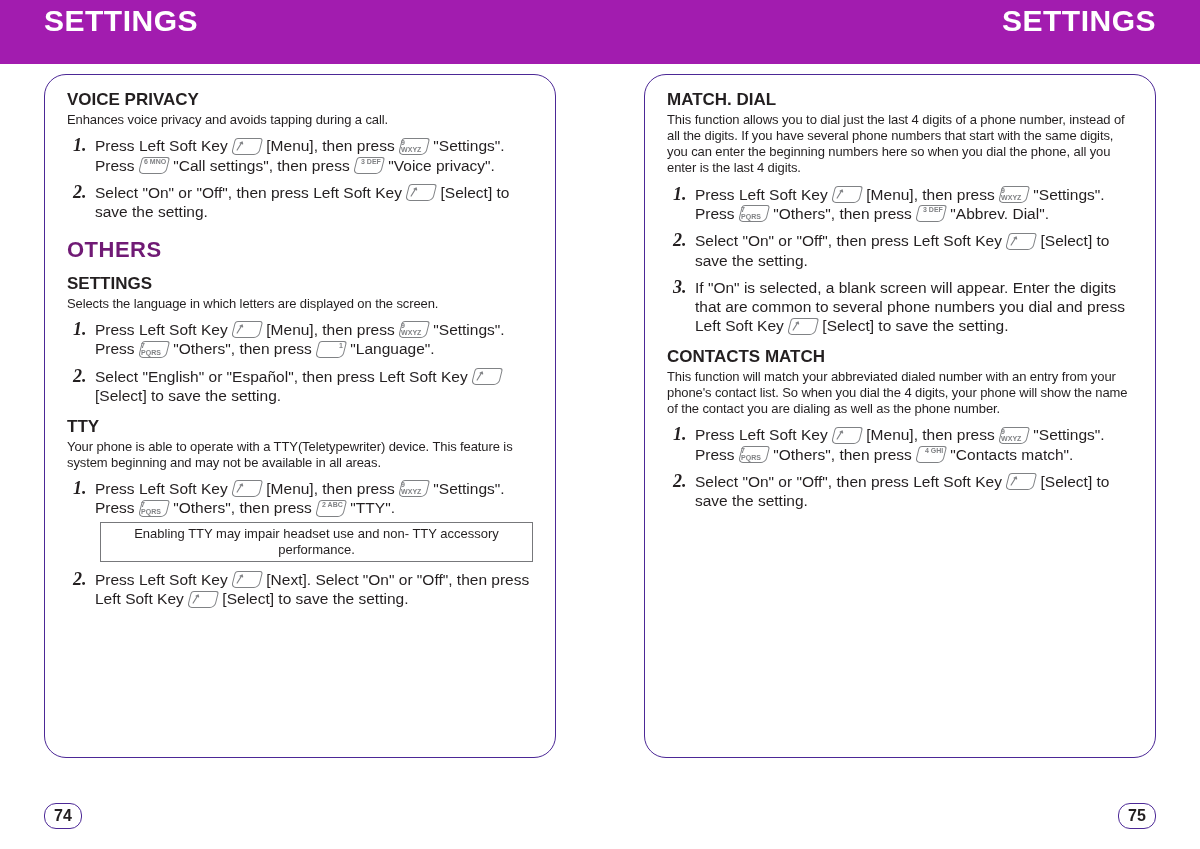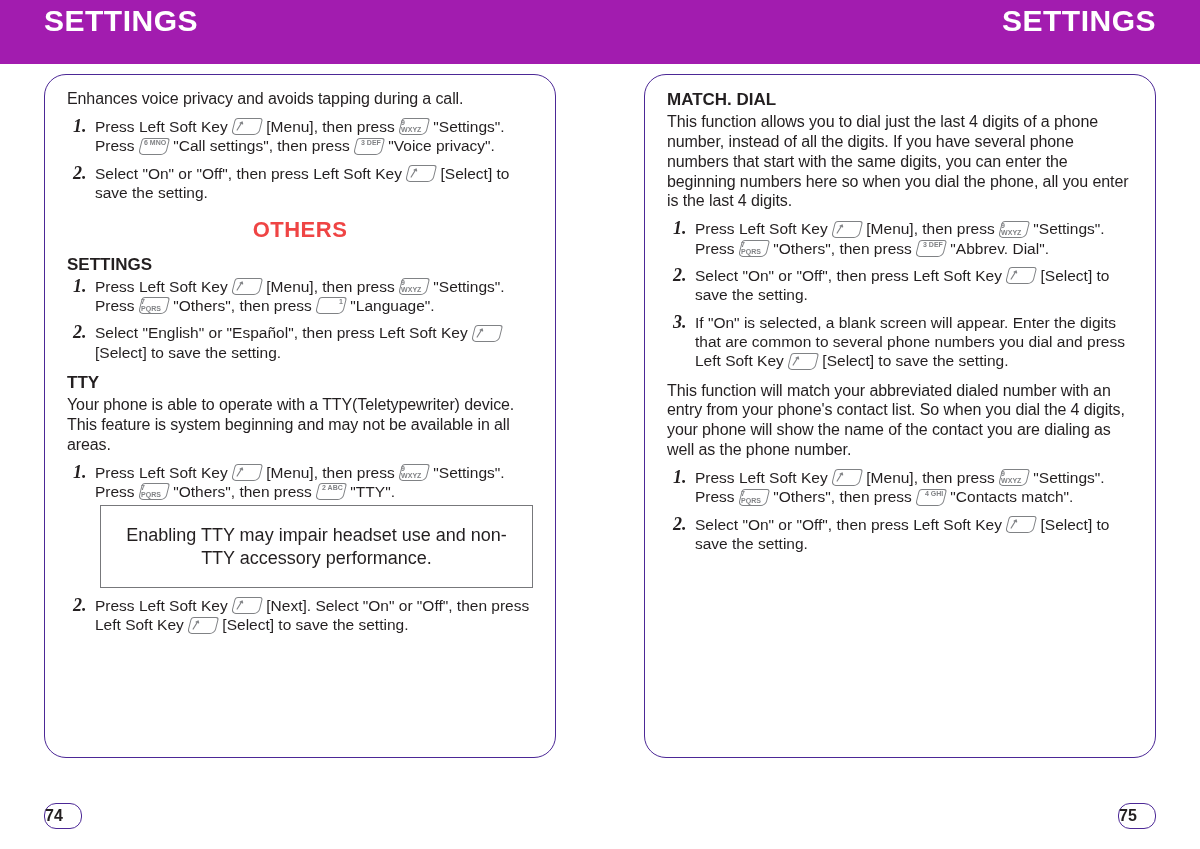--- a/index.html
+++ b/index.html
@@ -39,40 +39,40 @@
     padding:14px 22px 18px 22px;
     box-sizing:border-box;
     line-height:1.24;
   }
 
   .sec-title {
     font-weight:700; font-size:17px; letter-spacing:0px;
     margin-top:0px; margin-bottom:2px;
   }
   .sec-desc {
-    font-size:16px; font-weight:400; letter-spacing:-0.1px;
+    font-size:13px; font-weight:400; letter-spacing:-0.1px;
     margin-bottom:8px;
   }
   .big-title {
-    color:#ef4444; font-weight:700; font-size:22px; letter-spacing:0.5px;
-    margin-top:14px; margin-bottom:10px;text-align:center;
+    color:#701a75; font-weight:700; font-size:22px; letter-spacing:0.5px;
+    margin-top:14px; margin-bottom:10px;
   }
 
   ol.steps { list-style:none; margin:0 0 10px 0; padding:0 0 0 6px; }
   ol.steps > li { position:relative; padding-left:22px; margin-bottom:8px; font-size:15.5px; max-width:480px; }
   ol.steps > li .num {
     position:absolute; left:0; top:-2px;
     font-style:italic; font-weight:700; font-size:18px;
     font-family: Georgia, "Times New Roman", serif;
   }
 
   .note-box {
     border:1px solid #77787b; background:#fff;
-    font-size:18px; text-align:center;
-    padding:18px 6px; margin:4px 0 8px 5px;
+    font-size:13px; text-align:center;
+    padding:3px 6px; margin:4px 0 8px 5px;
     max-width:420px;
   }
 
   .key {
     display:inline-block; vertical-align:middle;
     width:26px; height:15px;
     border:1px solid #808285; border-radius:3px 3px 5px 5px;
     background:#ffffff;
     position:relative; top:-1px; margin:0 1px;
     transform:skew(-14deg);
@@ -80,55 +80,57 @@
   .key svg { position:absolute; left:2px; top:1px; width:10px; height:12px; transform:skew(14deg); }
   .key .klabel {
     position:absolute; right:2px; top:0px;
     font-size:7px; color:#808285; transform:skew(14deg); font-weight:600;
     line-height:7px;
   }
 
   .pagenum {
     position:absolute; bottom:20px;
     width:36px; height:24px; border:1.6px solid #4c2896;
-    border-radius:12px; text-align:left; line-height:24px;
+    border-radius:12px; text-align:center; line-height:24px;
     font-weight:700; font-size:16px; color:#231f20;
   }
   .pagenum.left  { left:44px; }
   .pagenum.right { right:44px;margin-left:34px; }
 </style>
 </head>
 <body>
 
 <div class="header-band">
   <div class="header-title left">SETTINGS</div>
   <div class="header-title right">SETTINGS</div>
 </div>
 
 <div class="page left">
   <div class="card">
 
+    <div class="sec-title">VOICE PRIVACY</div>
     <div class="sec-desc">Enhances voice privacy and avoids tapping during a call.</div>
     <ol class="steps">
       <li><span class="num">1.</span>
         <span>Press Left Soft Key </span><span class="key"><svg viewBox="0 0 10 12">
               <path d="M1 10 L6 2 M6 2 L4 3 M6 2 L6.5 4" stroke="#808285" stroke-width="1.2" fill="none" stroke-linecap="round"></path>
             </svg></span><span> [Menu], then press </span><span class="key"><span class="klabel">9 WXYZ</span></span><span> "Settings".</span><br>
         <span>Press </span><span class="key"><span class="klabel">6 MNO</span></span><span> "Call settings", then press </span><span class="key"><span class="klabel">3 DEF</span></span><span> "Voice privacy".</span>
       </li>
       <li><span class="num">2.</span>
         <span>Select "On" or "Off", then press Left Soft Key </span><span class="key"><svg viewBox="0 0 10 12">
               <path d="M1 10 L6 2 M6 2 L4 3 M6 2 L6.5 4" stroke="#808285" stroke-width="1.2" fill="none" stroke-linecap="round"></path>
             </svg></span><span> [Select] to save the setting.</span>
       </li>
     </ol>
 
     <div class="big-title">OTHERS</div>
 
     <div class="sec-title">SETTINGS</div>
+    <div class="sec-desc">Selects the language in which letters are displayed on the screen.</div>
     <ol class="steps">
       <li><span class="num">1.</span>
         <span>Press Left Soft Key </span><span class="key"><svg viewBox="0 0 10 12">
               <path d="M1 10 L6 2 M6 2 L4 3 M6 2 L6.5 4" stroke="#808285" stroke-width="1.2" fill="none" stroke-linecap="round"></path>
             </svg></span><span> [Menu], then press </span><span class="key"><span class="klabel">9 WXYZ</span></span><span> "Settings".</span><br>
         <span>Press </span><span class="key"><span class="klabel">7 PQRS</span></span><span> "Others", then press </span><span class="key"><span class="klabel">1</span></span><span> "Language".</span>
       </li>
       <li><span class="num">2.</span>
         <span>Select "English" or "Español", then press Left Soft Key </span><span class="key"><svg viewBox="0 0 10 12">
               <path d="M1 10 L6 2 M6 2 L4 3 M6 2 L6.5 4" stroke="#808285" stroke-width="1.2" fill="none" stroke-linecap="round"></path>
@@ -176,20 +178,21 @@
               <path d="M1 10 L6 2 M6 2 L4 3 M6 2 L6.5 4" stroke="#808285" stroke-width="1.2" fill="none" stroke-linecap="round"></path>
             </svg></span><span> [Select] to save the setting.</span>
       </li>
       <li><span class="num">3.</span>
         <span>If "On" is selected, a blank screen will appear. Enter the digits that are common to several phone numbers you dial and press Left Soft Key </span><span class="key"><svg viewBox="0 0 10 12">
               <path d="M1 10 L6 2 M6 2 L4 3 M6 2 L6.5 4" stroke="#808285" stroke-width="1.2" fill="none" stroke-linecap="round"></path>
             </svg></span><span> [Select] to save the setting.</span>
       </li>
     </ol>
 
+    <div class="sec-title" style="margin-top:10px">CONTACTS MATCH</div>
     <div class="sec-desc">This function will match your abbreviated dialed number with an entry from your phone's contact list. So when you dial the 4 digits, your phone will show the name of the contact you are dialing as well as the phone number.</div>
     <ol class="steps">
       <li><span class="num">1.</span>
         <span>Press Left Soft Key </span><span class="key"><svg viewBox="0 0 10 12">
               <path d="M1 10 L6 2 M6 2 L4 3 M6 2 L6.5 4" stroke="#808285" stroke-width="1.2" fill="none" stroke-linecap="round"></path>
             </svg></span><span> [Menu], then press </span><span class="key"><span class="klabel">9 WXYZ</span></span><span> "Settings".</span><br>
         <span>Press </span><span class="key"><span class="klabel">7 PQRS</span></span><span> "Others", then press </span><span class="key"><span class="klabel">4 GHI</span></span><span> "Contacts match".</span>
       </li>
       <li><span class="num">2.</span>
         <span>Select "On" or "Off", then press Left Soft Key </span><span class="key"><svg viewBox="0 0 10 12">

